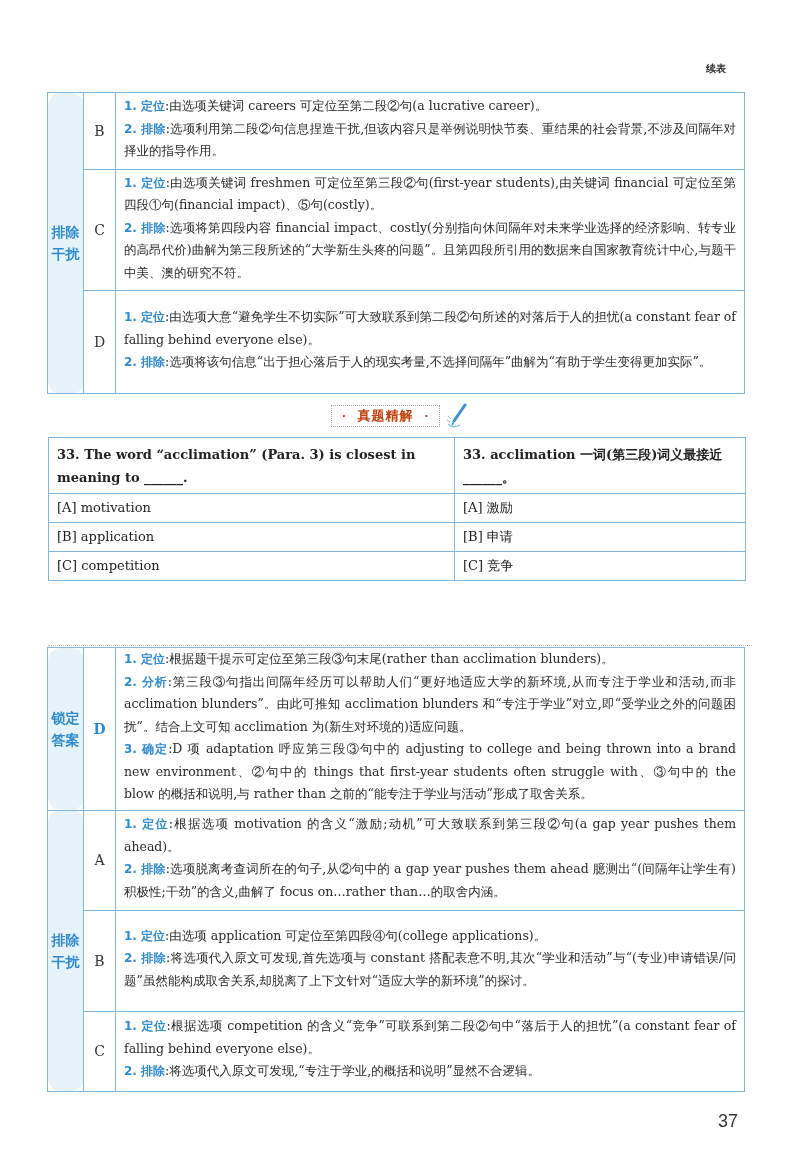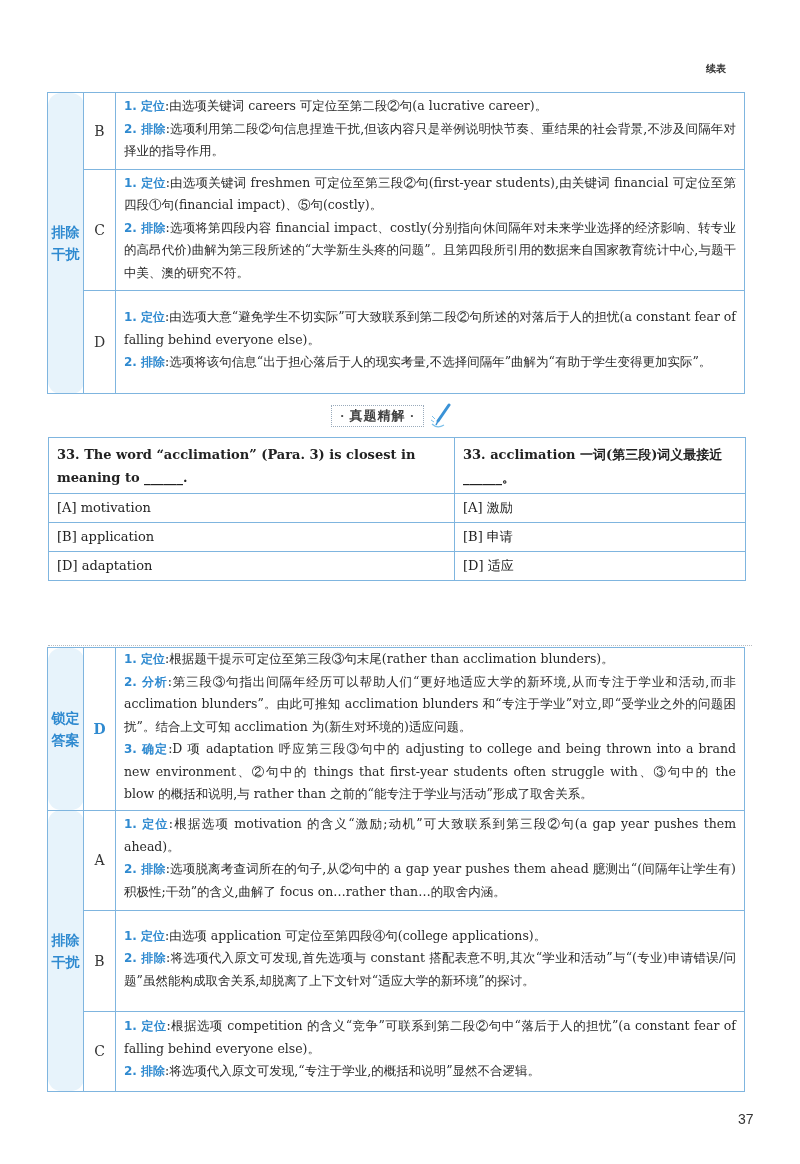--- a/index.html
+++ b/index.html
@@ -35,43 +35,43 @@
     text-align: justify; color: #2a2a2a;
   }
   .line { display: block; }
   .kw { color: #2f8ad0; font-family: "DejaVu Sans", sans-serif; font-weight: bold; font-size: 12px; }
   .section-title-wrap {
     position: absolute; top: 404px; left: 331px; height: 24px;
     display: flex; align-items: center;
   }
   .section-title {
     border: 1px dotted #9ab; padding: 1px 8px;
-    font-family: Liberation Serif, serif; font-weight: bold;
-    font-size: 13px; color: #404040; letter-spacing: 1px;
+    font-family: Liberation Mono, monospace; font-weight: bold;
+    font-size: 13px; color: #c2410c; letter-spacing: 1px;
   }
   .pen-icon { margin-left: 6px; width: 22px; height: 26px; }
   table.question {
     position: absolute; top: 437px; left: 48px; width: 698px;
     border-collapse: collapse; table-layout: fixed;
     border: 1.5px solid #4a9ad4;
     padding-left: 39px;
   }
   table.question td {
     border: 1px solid #7fb5df; padding: 3px 8px;
     font-size: 13px; line-height: 22px; height: 29px;
   }
   table.question td.q-en { font-weight: bold; height: 56px; line-height: 23px; }
   table.question td.q-zh { font-weight: bold; height: 56px; line-height: 23px; }
   .divider {
     position: absolute; top: 645px; left: 48px; width: 704px;
     border-top: 1px dotted #b8bcc0;
   }
   .page-number {
     position: absolute; top: 1111px; left: 718px;
-    font-size: 14px; color: #333; font-family: "Liberation Sans", sans-serif; margin-left: 20px;
+    font-size: 18px; color: #333; font-family: "Liberation Sans", sans-serif;
   }
 </style>
 </head>
 <body>
 
 <div class="page-header">续表</div>
 
 <table class="analysis" style="top:92px;">
   <tbody>
       <tr style="height:77px;">
@@ -118,22 +118,22 @@
   </tr>
   <tr>
     <td>[A] motivation</td>
     <td>[A] 激励</td>
   </tr>
   <tr>
     <td>[B] application</td>
     <td>[B] 申请</td>
   </tr>
   <tr>
-    <td>[D] adaptation</td>
-    <td>[D] 适应</td>
+    <td>[C] competition</td>
+    <td>[C] 竞争</td>
   </tr>
 </tbody>
   </table>
 
 <div class="divider"></div>
 
 <table class="analysis" style="top:647px;">
   <tbody>
       <tr style="height:161px;">
     <td class="group-label"><span style="white-space:pre-line;">锁定

